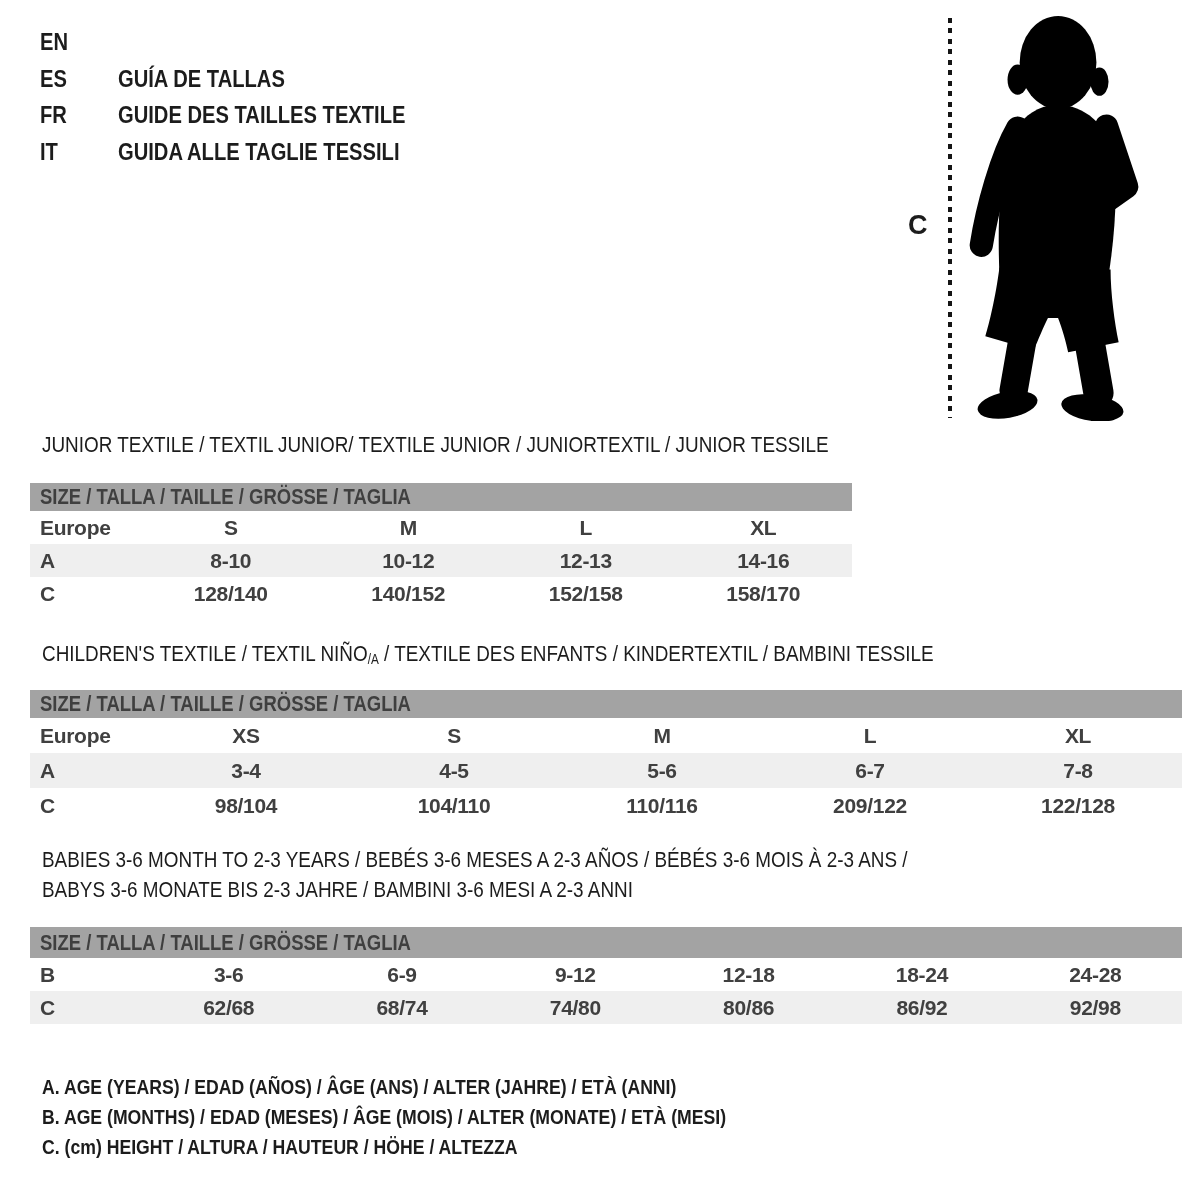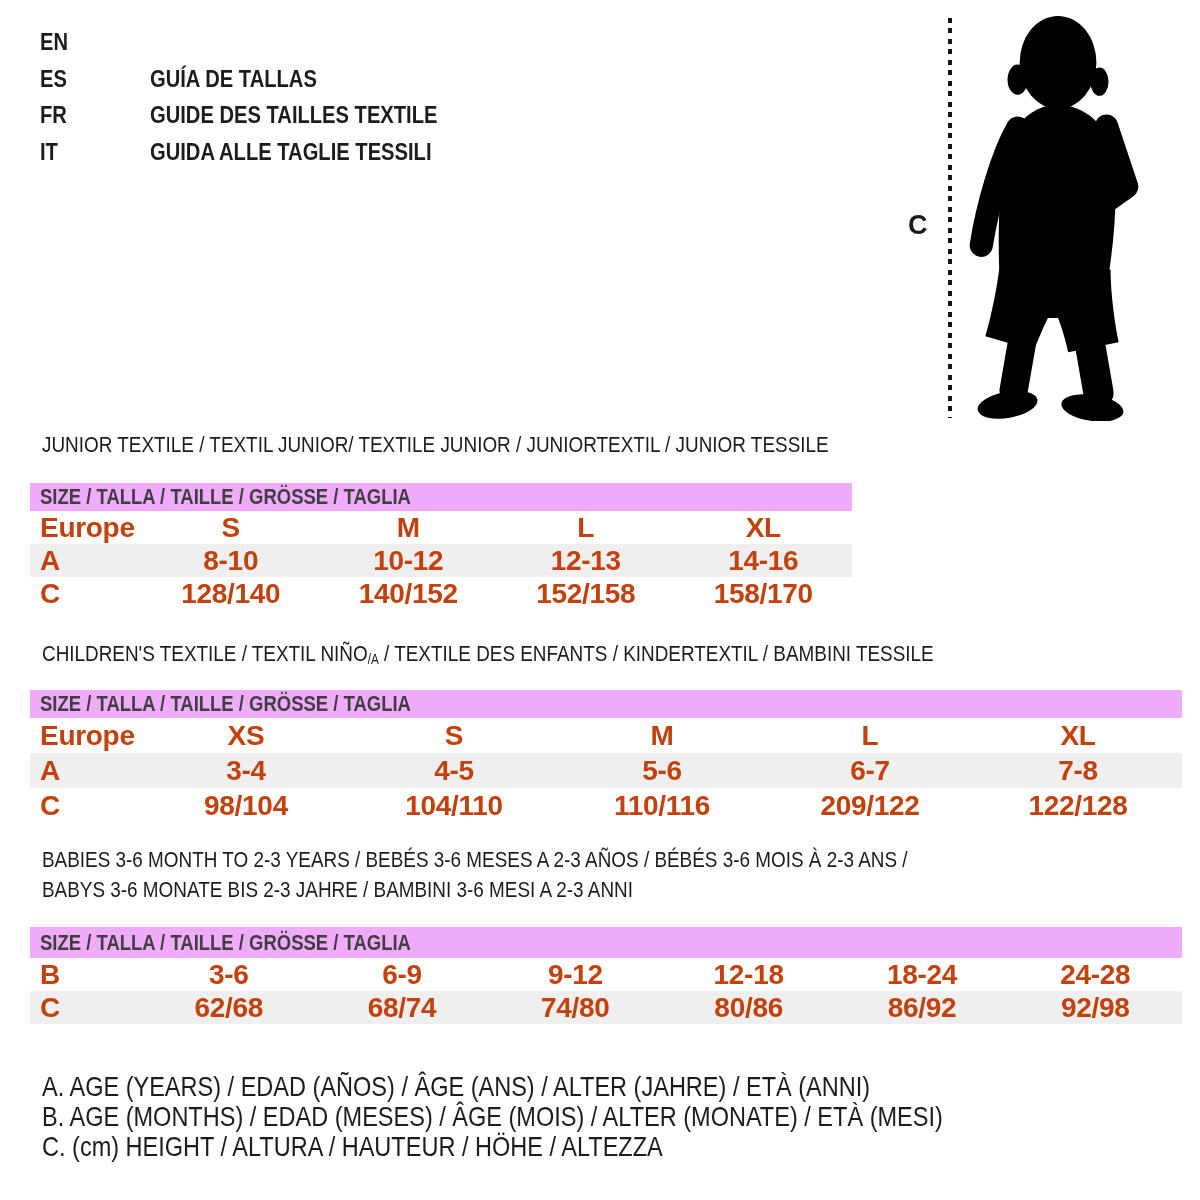--- a/index.html
+++ b/index.html
@@ -7,21 +7,21 @@
   body {
     position:relative;
     font-family:"Liberation Sans", sans-serif;
     color:#1c1c1c;
     overflow:hidden;
   }
   .cond { display:inline-block; transform:scaleX(0.84); transform-origin:0 50%; white-space:nowrap; }
 
   
   .lang-block { position:absolute; left:40px; top:24px; }
-  .lang-row { display:flex; height:36.5px; align-items:center; font-weight:bold; font-size:24px;gap:32px; }
+  .lang-row { display:flex; height:36.5px; align-items:center; font-weight:bold; font-size:24px; }
   .lang-code { width:78px; }
 
   
   .height-line {
     position:absolute; left:948px; top:18px; width:4px; height:400px;
     background-image:repeating-linear-gradient(to bottom,#151515 0px,#151515 5px,transparent 5px,transparent 10.5px);
   }
   .measure-c { position:absolute; left:908px; top:210px; font-size:27px; font-weight:bold; }
   .toddler { position:absolute; left:963px; top:15px; width:180px; height:406px; }
 
@@ -31,37 +31,37 @@
   .title-children { left:42px; top:641px; }
   .title-babies { left:42px; top:845px; line-height:30px; }
   .sub-a { font-size:14px; position:relative; top:3px; }
 
   
   .size-table { position:absolute; }
   .t1 { left:30px; top:483px; width:822px; }
   .t2 { left:30px; top:690px; width:1152px; }
   .t3 { left:30px; top:927px; width:1152px; }
   .size-bar {
-    height:28px; background:#f0abfc; display:flex; align-items:center;
+    height:28px; background:#a3a3a3; display:flex; align-items:center;
     padding-left:10px; font-size:22px; font-weight:bold; color:#3f3f3f;
   }
   .t3 .size-bar { height:31px; }
   .size-table table { width:100%; border-collapse:collapse; table-layout:fixed; }
   .size-table td {
     height:33px; text-align:center; vertical-align:middle;
-    font-size:28px; font-weight:bold; letter-spacing:-0.3px; color:#c2410c;
+    font-size:21px; font-weight:bold; letter-spacing:-0.3px; color:#404040;
   }
   .t2 td { height:35px; }
   .size-table td.lbl { text-align:left; padding-left:10px; }
   .size-table col.c-lbl { width:112px; }
   .size-table tr.alt { background:#efefef; }
 
   
   .footnotes { position:absolute; left:42px; top:1072px; }
-  .footnote-line { line-height:30px; font-size:28px; font-weight:normal; white-space:nowrap; }
+  .footnote-line { line-height:30px; font-size:21px; font-weight:bold; white-space:nowrap; }
 </style>
 </head>
 <body>
 
 <div class="lang-block">
   <div class="lang-row">
     <span class="lang-code"><span class="cond">EN</span></span>
   </div>
   <div class="lang-row">
     <span class="lang-code"><span class="cond">ES</span></span>

